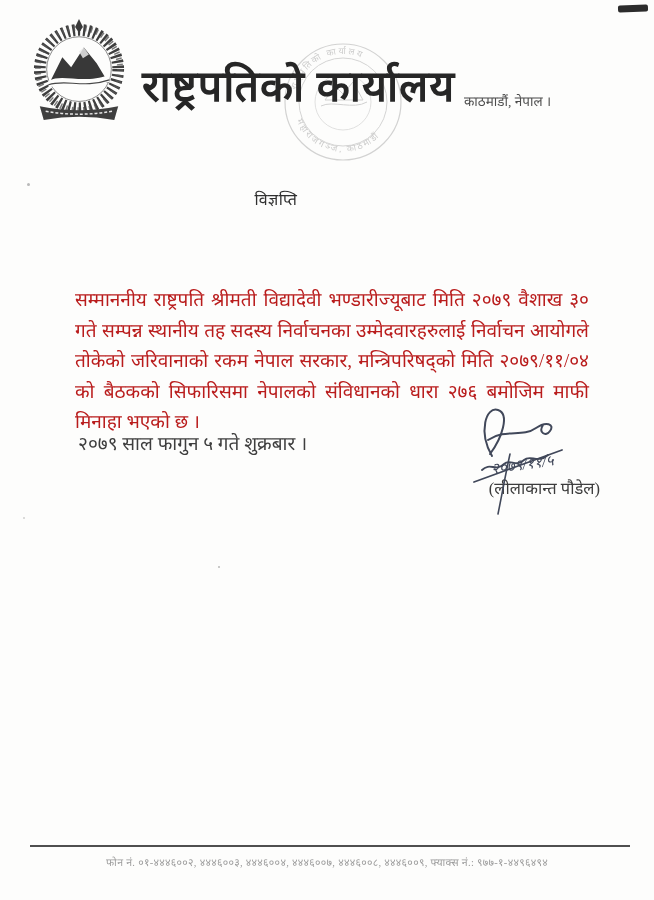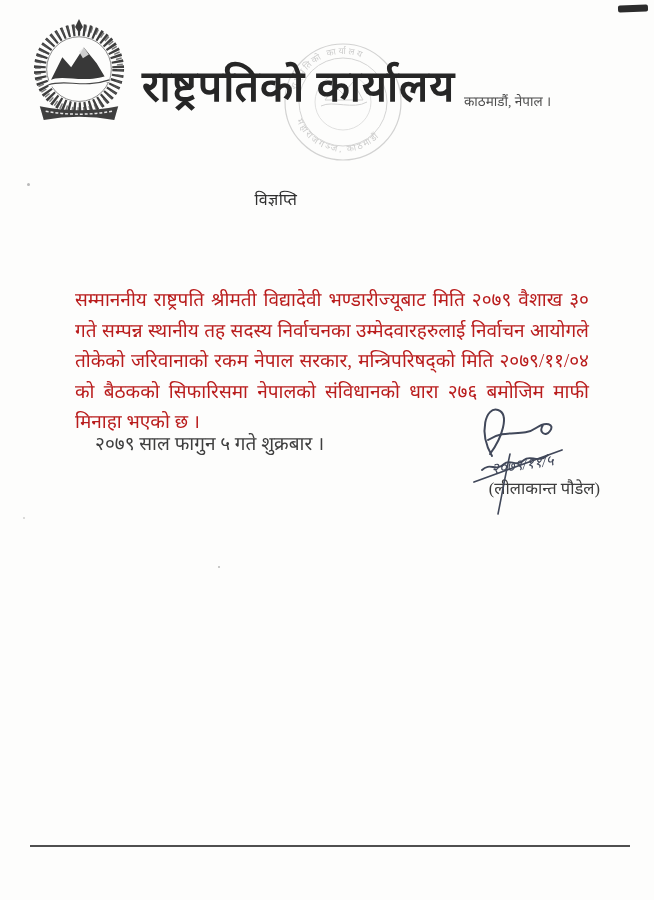--- a/index.html
+++ b/index.html
@@ -41,21 +41,21 @@
     position:absolute;left:0;top:188px;width:552px;
     text-align:center;font-size:16px;color:#2f2f2f;letter-spacing:.5px;
   }
   .body-par{
     position:absolute;left:75px;top:266px;width:514px;
     font-size:19px;line-height:30.6px;color:#b91c1c;
     text-align:justify;
   }
   .date-line{
     position:absolute;left:78px;top:430px;
-    font-size:19px;color:#3e3e3e;white-space:nowrap;margin-left:17px;
+    font-size:19px;color:#3e3e3e;white-space:nowrap;
   }
 
   
   .sig{position:absolute;left:458px;top:398px;z-index:2;}
   .sig-name{
     position:absolute;left:432px;top:476px;width:168px;
     text-align:right;font-size:16.5px;color:#3c3c3c;white-space:nowrap;
   }
   .sig-role{
     position:absolute;left:432px;top:502px;width:168px;
@@ -147,14 +147,15 @@
 
         <path d="M24 72 C32 64 38 74 46 66 C52 60 58 70 66 62 C72 56 80 66 90 57" stroke-width="1.8"></path>
       </g>
       <text x="34" y="76" font-size="15" fill="#41485a" transform="rotate(-8 34 76)" font-style="italic">२०७९/११/५</text>
     </svg>
   </div>
 
   <div class="sig-name">(लीलाकान्त पौडेल)</div>
 
   <div class="footer-rule"></div>
+  <div class="footer-text">फोन नं. ०१-४४४६००२, ४४४६००३, ४४४६००४, ४४४६००७, ४४४६००८, ४४४६००९, फ्याक्स नं.: ९७७-१-४४९६४९४</div>
 
 </div>
 
 </body></html>

